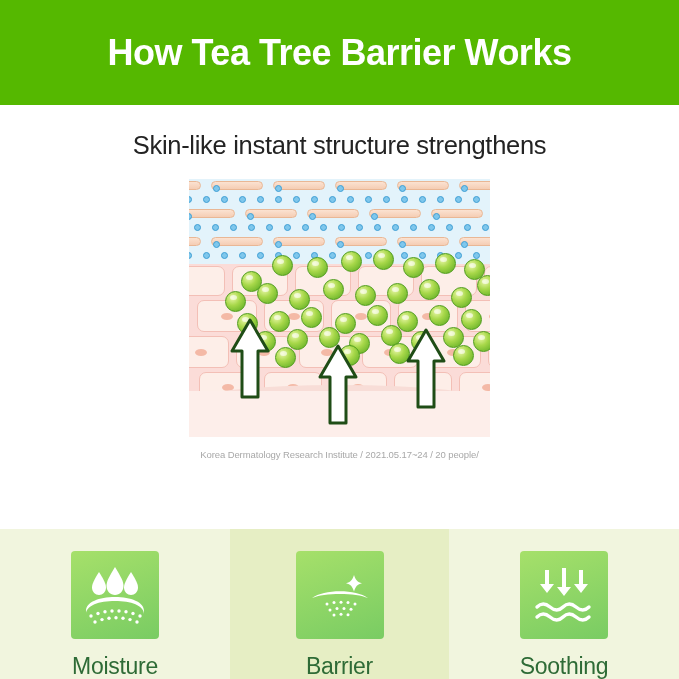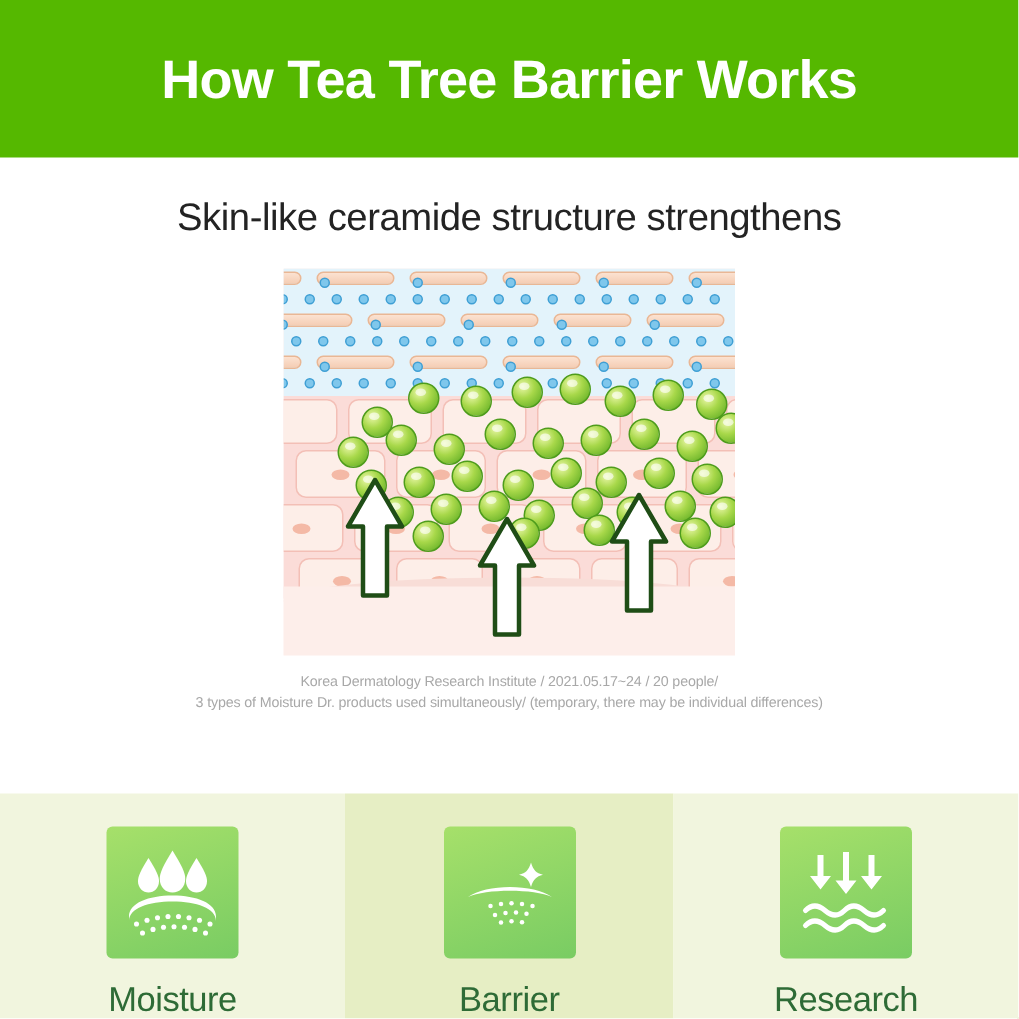--- a/index.html
+++ b/index.html
@@ -201,21 +201,21 @@
   }
 </style>
 </head>
 <body>
 
 <div class="header-banner">
   <div class="header-title">How Tea Tree Barrier Works</div>
 </div>
 
 <div class="subtitle-wrap">
-  <div class="subtitle-line">Skin-like ceramide structure strengthens</div>
+  <div class="subtitle-line">Skin-like instant structure strengthens</div>
 </div>
 
 <div class="illustration-wrap">
   <div class="skin-figure">
 
     <div class="layer-corneum" id="corneum">
         <div class="corneocyte" style="left: -40px; top: 2px; width: 52px;"></div>
         <div class="corneocyte" style="left: 22px; top: 2px; width: 52px;"></div>
         <div class="corneocyte" style="left: 84px; top: 2px; width: 52px;"></div>
         <div class="corneocyte" style="left: 146px; top: 2px; width: 52px;"></div>
@@ -390,21 +390,20 @@
       <path d="M21 3 L39 34 L29 34 L29 80 L13 80 L13 34 L3 34 Z" fill="#ffffff" stroke="#1f4d16" stroke-width="3" stroke-linejoin="round"></path>
     </svg>
     <svg class="up-arrow" style="left:216px; top:148px;" width="42" height="84" viewBox="0 0 42 84">
       <path d="M21 3 L39 34 L29 34 L29 80 L13 80 L13 34 L3 34 Z" fill="#ffffff" stroke="#1f4d16" stroke-width="3" stroke-linejoin="round"></path>
     </svg>
   </div>
 </div>
 
 <div class="caption-wrap">
   <div class="caption-line">Korea Dermatology Research Institute / 2021.05.17~24 / 20 people/</div>
-  <div class="caption-line">3 types of Moisture Dr. products used simultaneously/ (temporary, there may be individual differences)</div>
 </div>
 
 <div class="benefits-row">
 
   <div class="benefit-card side">
     <div class="icon-tile">
       <svg width="66" height="62" viewBox="0 0 66 62">
         <path d="M17 8 C12 16 10 20 10 23.5 C10 28 13.3 31 17 31 C20.7 31 24 28 24 23.5 C24 20 22 16 17 8 Z" fill="#ffffff"></path>
         <path d="M33 3 C27 13 24.5 17.5 24.5 21.8 C24.5 27.4 28.3 31 33 31 C37.7 31 41.5 27.4 41.5 21.8 C41.5 17.5 39 13 33 3 Z" fill="#ffffff"></path>
         <path d="M49 8 C44 16 42 20 42 23.5 C42 28 45.3 31 49 31 C52.7 31 56 28 56 23.5 C56 20 54 16 49 8 Z" fill="#ffffff"></path>
@@ -460,15 +459,15 @@
       <svg width="66" height="62" viewBox="0 0 66 62">
         <g fill="#ffffff">
           <path d="M14 6 L18 6 L18 20 L23 20 L16 29 L9 20 L14 20 Z"></path>
           <path d="M31 4 L35 4 L35 23 L40 23 L33 32 L26 23 L31 23 Z"></path>
           <path d="M48 6 L52 6 L52 20 L57 20 L50 29 L43 20 L48 20 Z"></path>
         </g>
         <path d="M6 43 Q12 37 19 43 T32 43 T45 43 T58 43" fill="none" stroke="#ffffff" stroke-width="3.4" stroke-linecap="round"></path>
         <path d="M6 53 Q12 47 19 53 T32 53 T45 53 T58 53" fill="none" stroke="#ffffff" stroke-width="3.4" stroke-linecap="round"></path>
       </svg>
     </div>
-    <div class="benefit-label">Research</div>
+    <div class="benefit-label">Soothing</div>
   </div>
 </div>
 
 </body></html>

